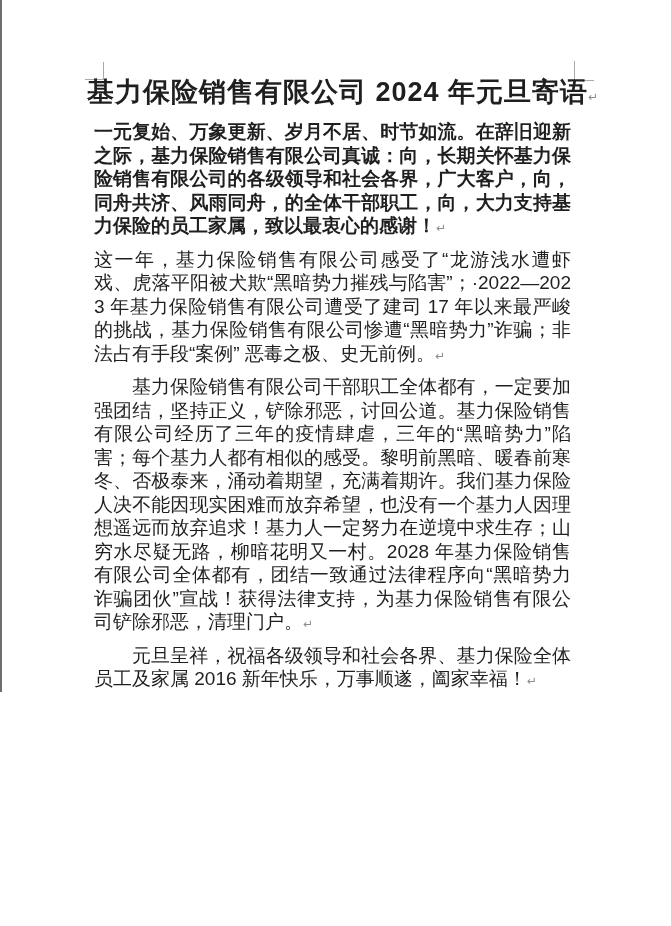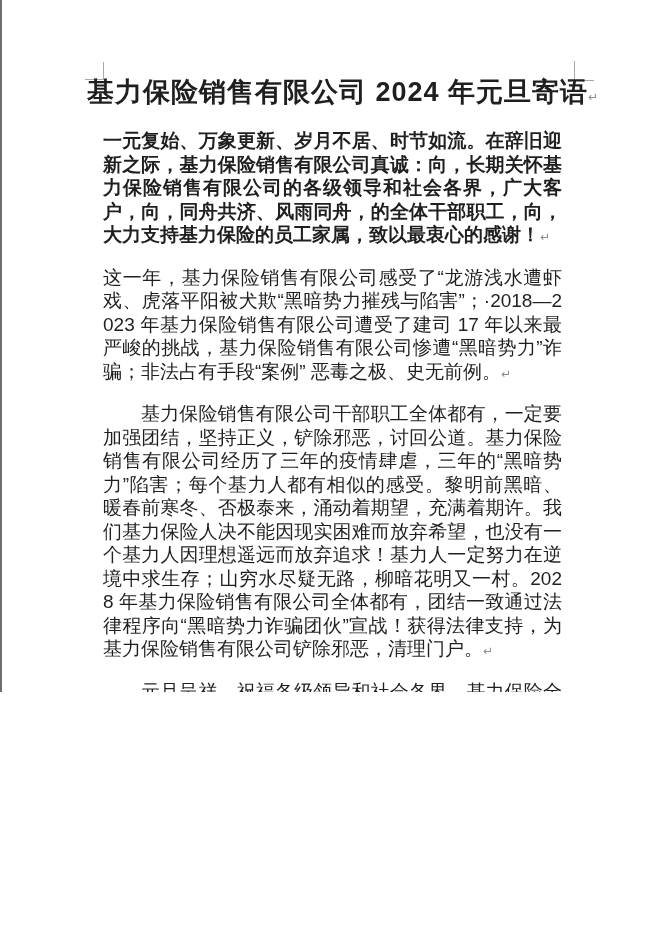--- a/index.html
+++ b/index.html
@@ -32,21 +32,21 @@
     border-left:1px solid var(--crop);border-top:1px solid var(--crop);}
   .content{
     position:absolute;left:87px;top:76px;width:491px;
   }
   .doc-title{
     margin:0;
     font-size:27px;line-height:32px;font-weight:bold;
     letter-spacing:1px;white-space:nowrap;
   }
   p.body{
-    margin:16px;
+    margin:7px;
     font-size:19px;line-height:23.5px;
     text-align:justify;text-justify:inter-character;
     word-break:break-all;
     font-weight:normal;
   }
   p.body.bold{font-weight:bold;}
   p.body.indent{text-indent:2em;}
   .pmark{
     color:var(--mark);
     font-size:12px;font-weight:normal;letter-spacing:0;
@@ -65,21 +65,21 @@
   <div class="crop bl"></div>
   <div class="crop br"></div>
 
   <div class="content">
 
     <h1 class="doc-title"><span>基力保险销售有限公司 2024 年元旦寄语</span><span class="pmark">↵</span></h1>
 
     <p class="body bold"><span>一元复始、万象更新、岁月不居、时节如流。在辞旧迎新之际，基力保险销售有限公司真诚：向，长期关怀基力保险销售有限公司的各级领导和社会各界，广大客户，向，同舟共济、风雨同舟，的全体干部职工，向，大力支持基力保险的员工家属，致以最衷心的感谢！</span><span class="pmark">↵</span></p>
 
 
-    <p class="body"><span>这一年，基力保险销售有限公司感受了“龙游浅水遭虾戏、虎落平阳被犬欺“黑暗势力摧残与陷害”；·2018—2023 年基力保险销售有限公司遭受了建司 17 年以来最严峻的挑战，基力保险销售有限公司惨遭“黑暗势力”诈骗；非法占有手段“案例” 恶毒之极、史无前例。</span><span class="pmark">↵</span></p>
+    <p class="body"><span>这一年，基力保险销售有限公司感受了“龙游浅水遭虾戏、虎落平阳被犬欺“黑暗势力摧残与陷害”；·2022—2023 年基力保险销售有限公司遭受了建司 17 年以来最严峻的挑战，基力保险销售有限公司惨遭“黑暗势力”诈骗；非法占有手段“案例” 恶毒之极、史无前例。</span><span class="pmark">↵</span></p>
 
     <p class="body indent"><span>基力保险销售有限公司干部职工全体都有，一定要加强团结，坚持正义，铲除邪恶，讨回公道。基力保险销售有限公司经历了三年的疫情肆虐，三年的“黑暗势力”陷害；每个基力人都有相似的感受。黎明前黑暗、暖春前寒冬、否极泰来，涌动着期望，充满着期许。我们基力保险人决不能因现实困难而放弃希望，也没有一个基力人因理想遥远而放弃追求！基力人一定努力在逆境中求生存；山穷水尽疑无路，柳暗花明又一村。2028 年基力保险销售有限公司全体都有，团结一致通过法律程序向“黑暗势力诈骗团伙”宣战！获得法律支持，为基力保险销售有限公司铲除邪恶，清理门户。</span><span class="pmark">↵</span></p>
 
 
     <p class="body indent"><span>元旦呈祥，祝福各级领导和社会各界、基力保险全体员工及家属 2016 新年快乐，万事顺遂，阖家幸福！</span><span class="pmark">↵</span></p>
 
   </div>
 </div>
 
 </body></html>

